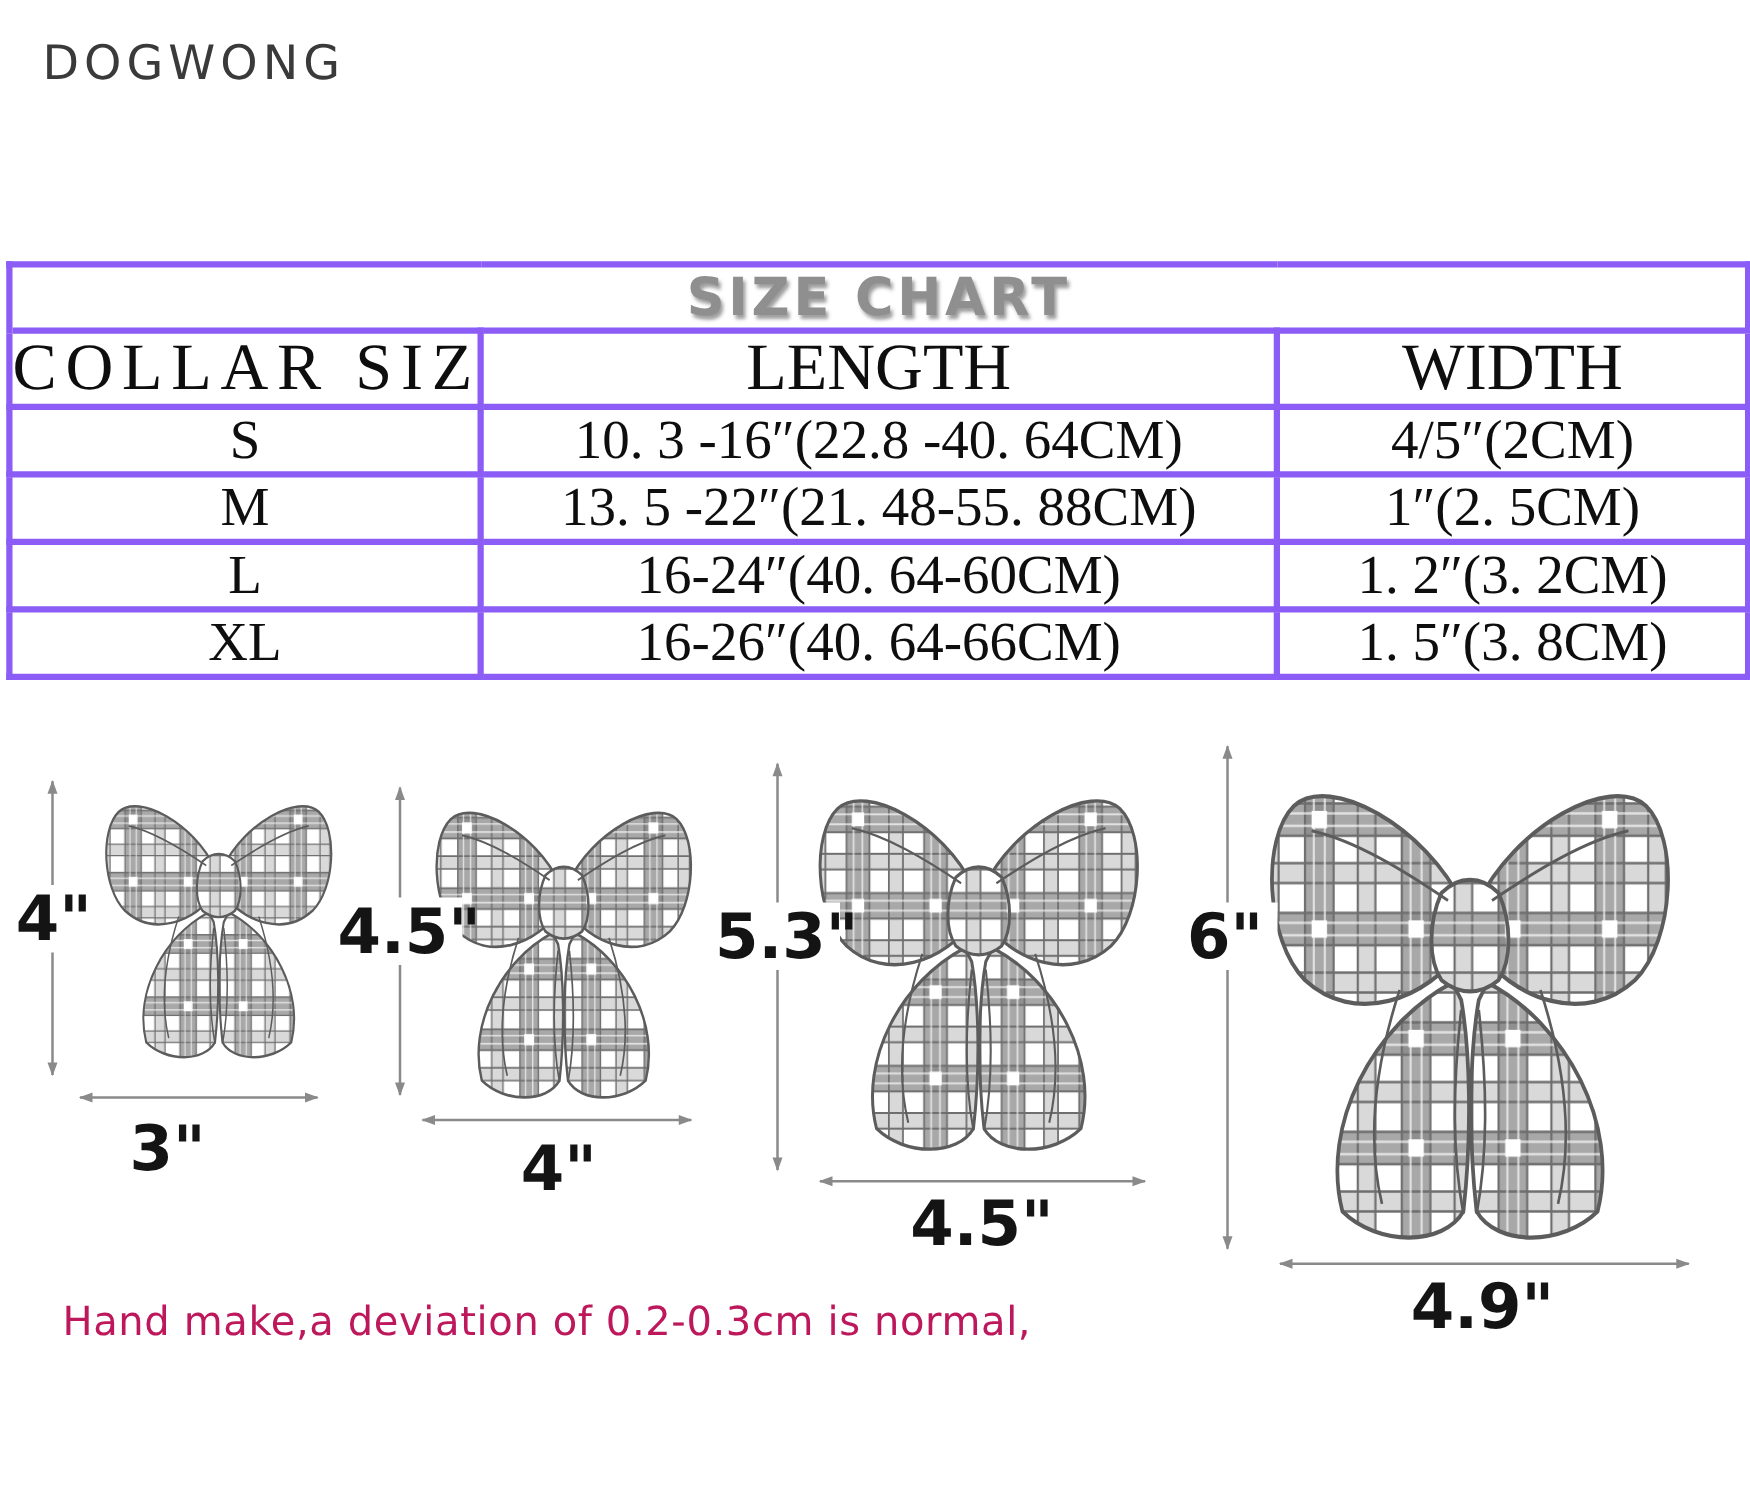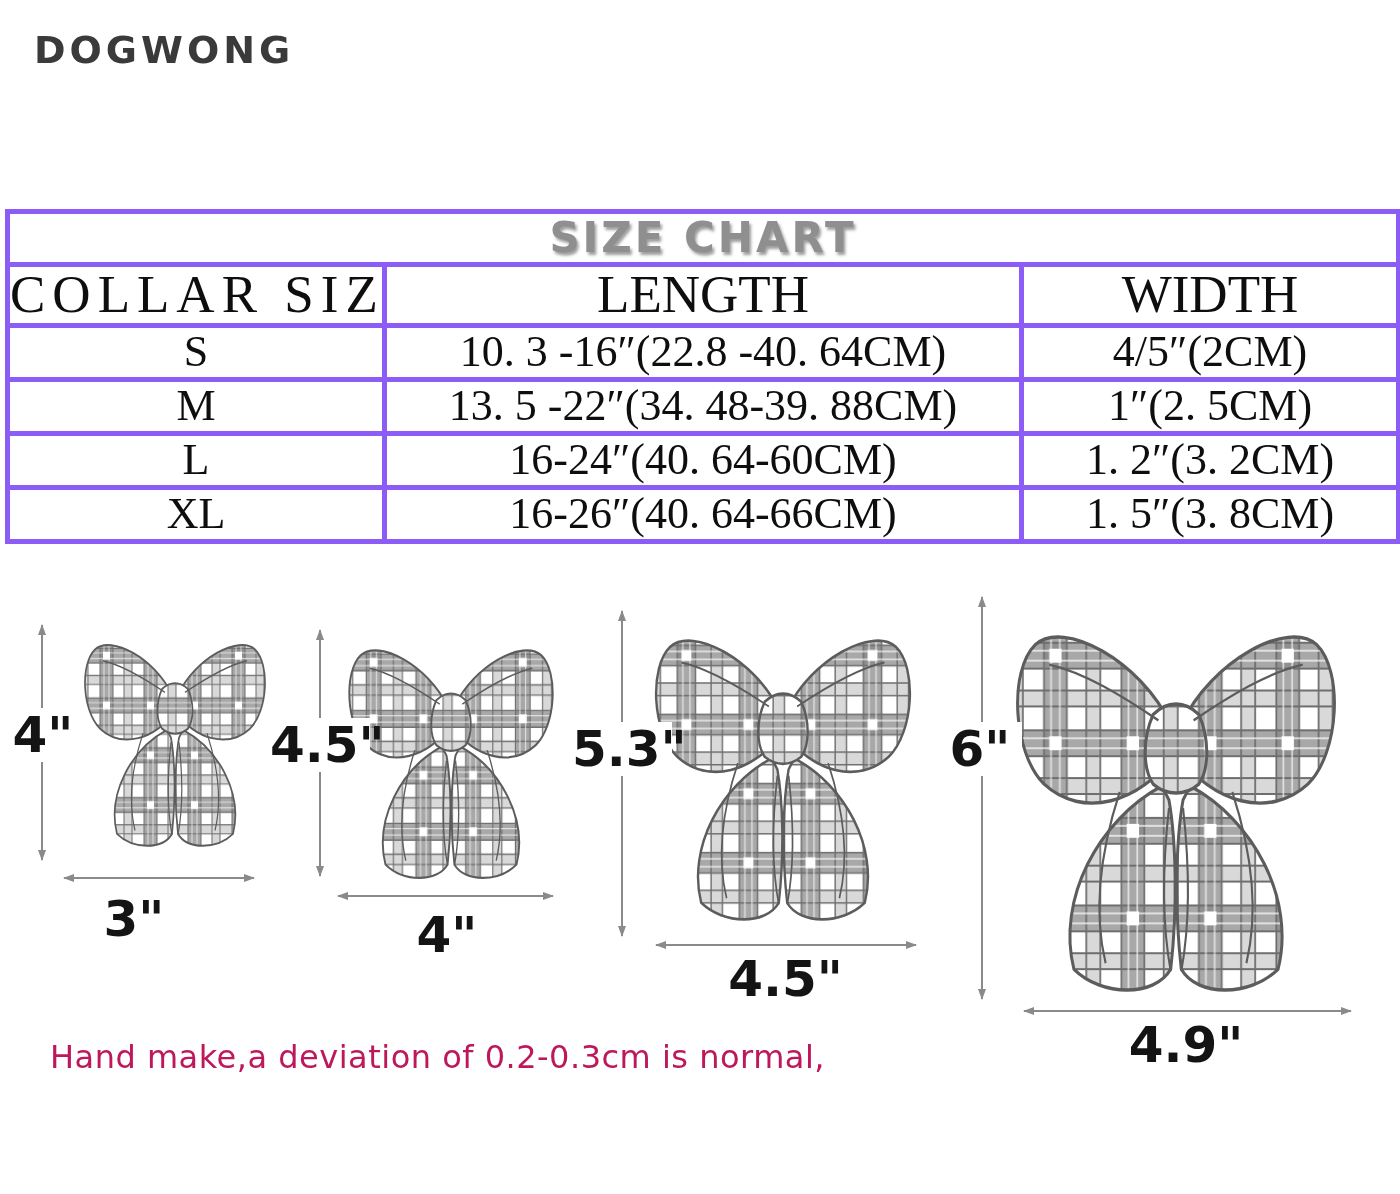--- a/index.html
+++ b/index.html
@@ -6,21 +6,21 @@
   .canvas{
     position:relative;
     width:1400px;height:1194px;
     background:#ffffff;
     font-family:"DejaVu Sans",sans-serif;
     overflow:hidden;
   }
   
   .brand{
     position:absolute;left:34px;top:28px;
-    font-size:38px;font-weight:bold;color:#3a3a3a;
+    font-size:38px;font-weight:normal;color:#3a3a3a;
     letter-spacing:4px;
   }
   
   table.sizechart{
     position:absolute;left:5px;top:209px;width:1391px;
     border-collapse:collapse;table-layout:fixed;
     font-family:"Liberation Serif","DejaVu Serif",serif;
     color:#0e0e0e;
   }
   table.sizechart td,table.sizechart th{
@@ -128,21 +128,21 @@
         <th>LENGTH</th>
         <th>WIDTH</th>
       </tr>
       <tr class="data-row">
         <td>S</td>
         <td>10. 3 -16″(22.8 -40. 64CM)</td>
         <td>4/5″(2CM)</td>
       </tr>
       <tr class="data-row">
         <td>M</td>
-        <td>13. 5 -22″(34. 48-39. 88CM)</td>
+        <td>13. 5 -22″(21. 48-55. 88CM)</td>
         <td>1″(2. 5CM)</td>
       </tr>
       <tr class="data-row">
         <td>L</td>
         <td>16-24″(40. 64-60CM)</td>
         <td>1. 2″(3. 2CM)</td>
       </tr>
       <tr class="data-row">
         <td>XL</td>
         <td>16-26″(40. 64-66CM)</td>

